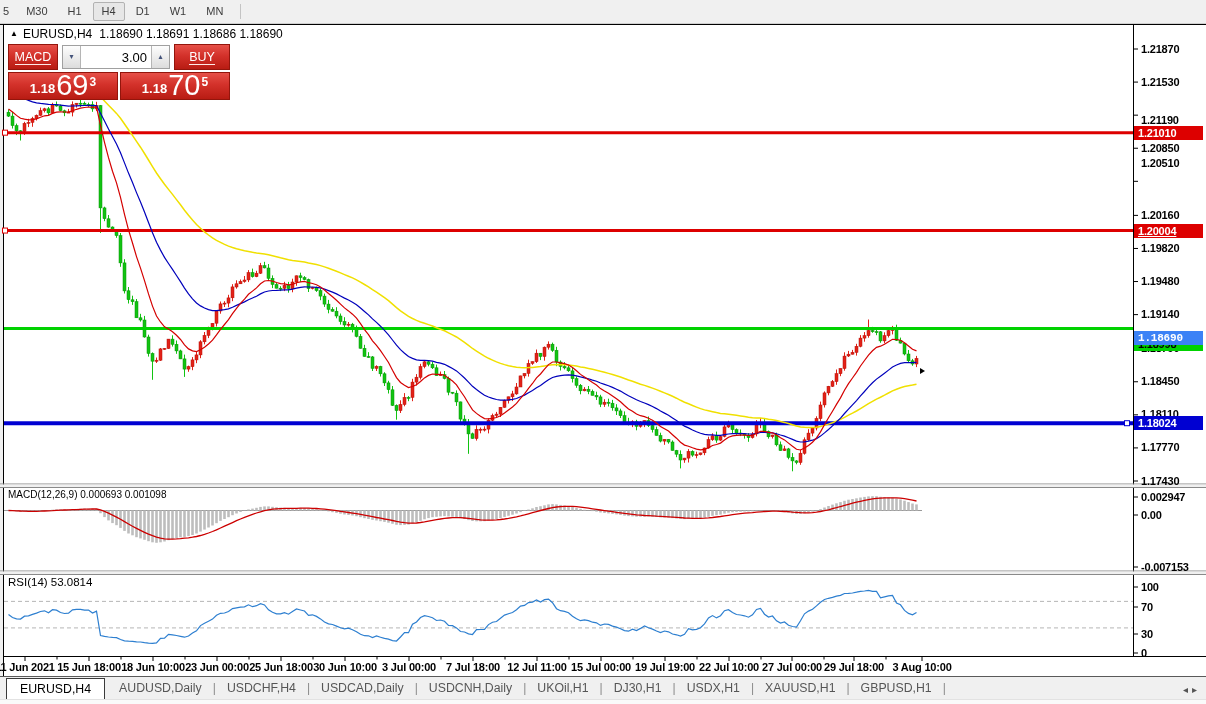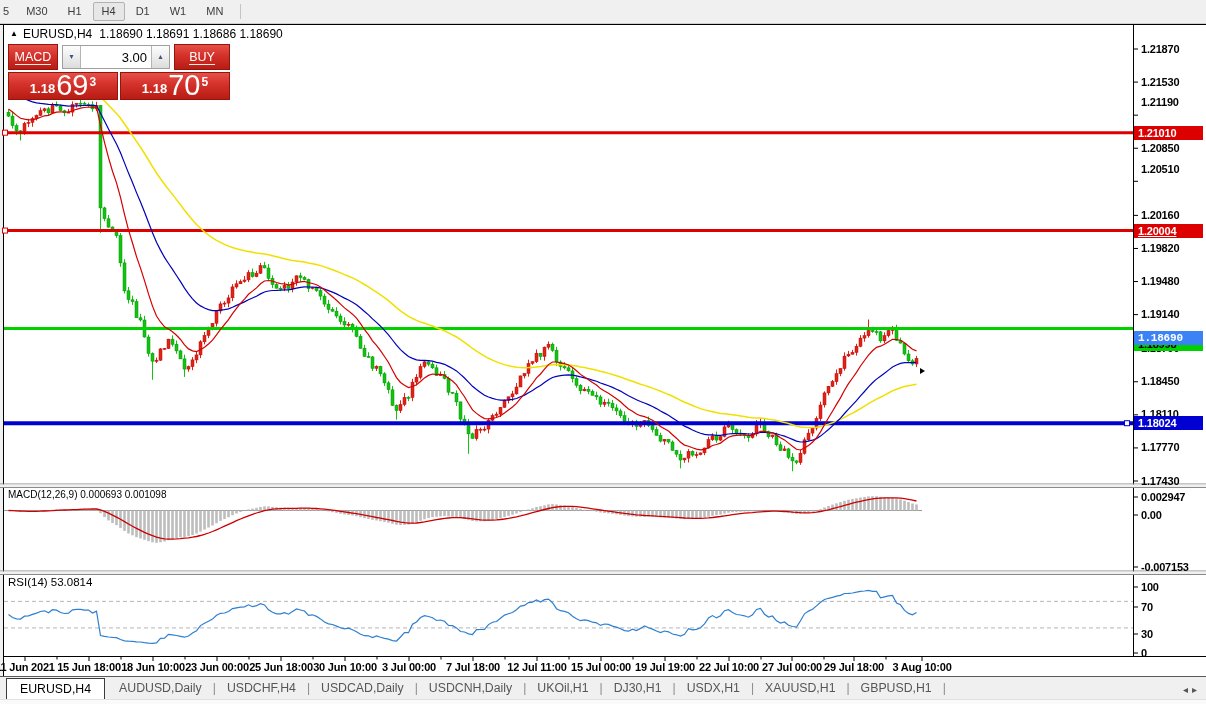--- a/index.html
+++ b/index.html
@@ -864,23 +864,23 @@
 <div class="title">
   <span class="caret">▲</span><span class="sym">EURUSD,H4</span><span>1.18690 1.18691 1.18686 1.18690</span>
 </div>
 
 <div class="macd-label">MACD(12,26,9) 0.000693 0.001098</div>
 <div class="rsi-label">RSI(14) 53.0814</div>
 
 <div id="price-axis">
     <div class="axlabel" style="top: 42.5px;">1.21870</div>
     <div class="axlabel" style="top: 75.5811px;">1.21530</div>
-    <div class="axlabel" style="top: 96px;">1.21190</div>
+    <div class="axlabel" style="top: 114px;">1.21190</div>
     <div class="axlabel" style="top: 141.743px;">1.20850</div>
-    <div class="axlabel" style="top: 163px;">1.20510</div>
+    <div class="axlabel" style="top: 157px;">1.20510</div>
     <div class="axlabel" style="top: 208.878px;">1.20160</div>
     <div class="axlabel" style="top: 241.959px;">1.19820</div>
     <div class="axlabel" style="top: 275.041px;">1.19480</div>
     <div class="axlabel" style="top: 308.122px;">1.19140</div>
     <div class="axlabel" style="top: 342.176px;">1.18790</div>
     <div class="axlabel" style="top: 375.257px;">1.18450</div>
     <div class="axlabel" style="top: 408.338px;">1.18110</div>
     <div class="axlabel" style="top: 441.419px;">1.17770</div>
     <div class="axlabel" style="top: 474.5px;">1.17430</div>
   </div>

